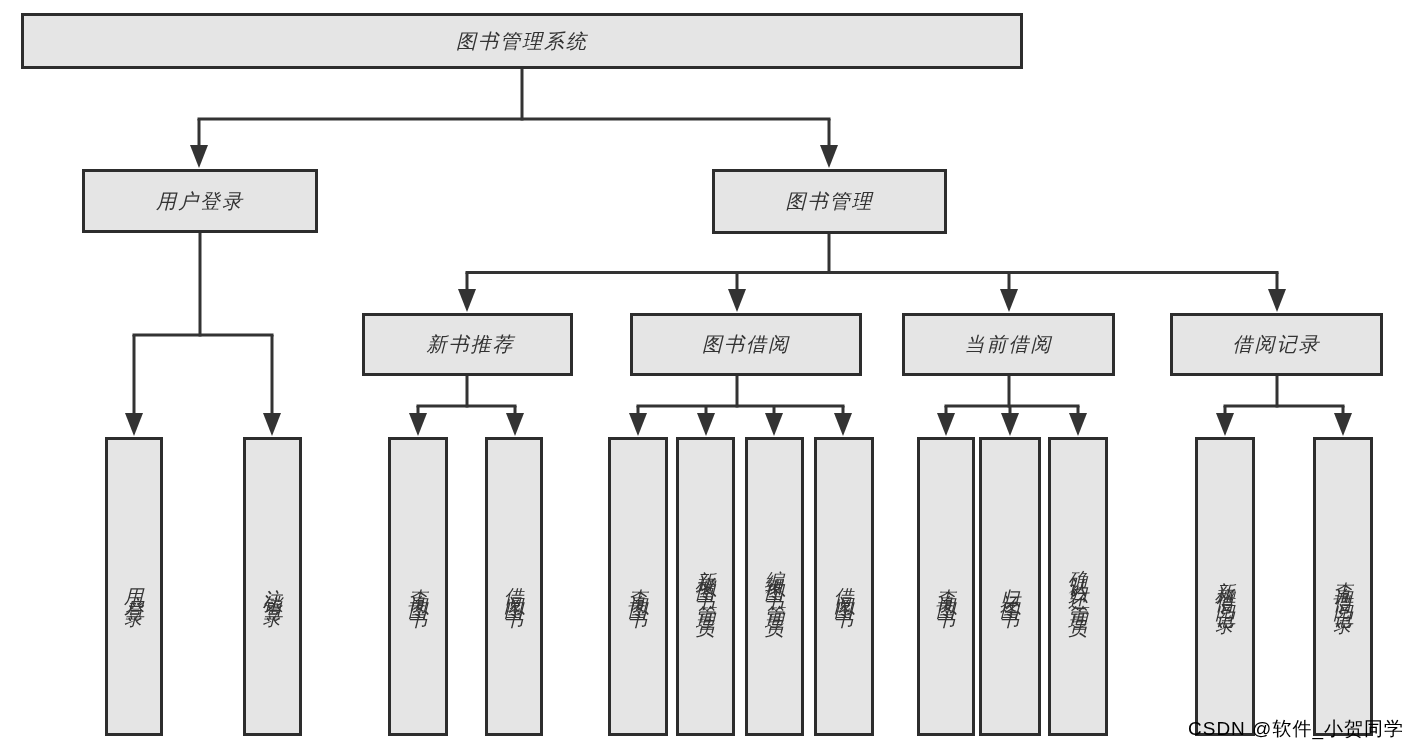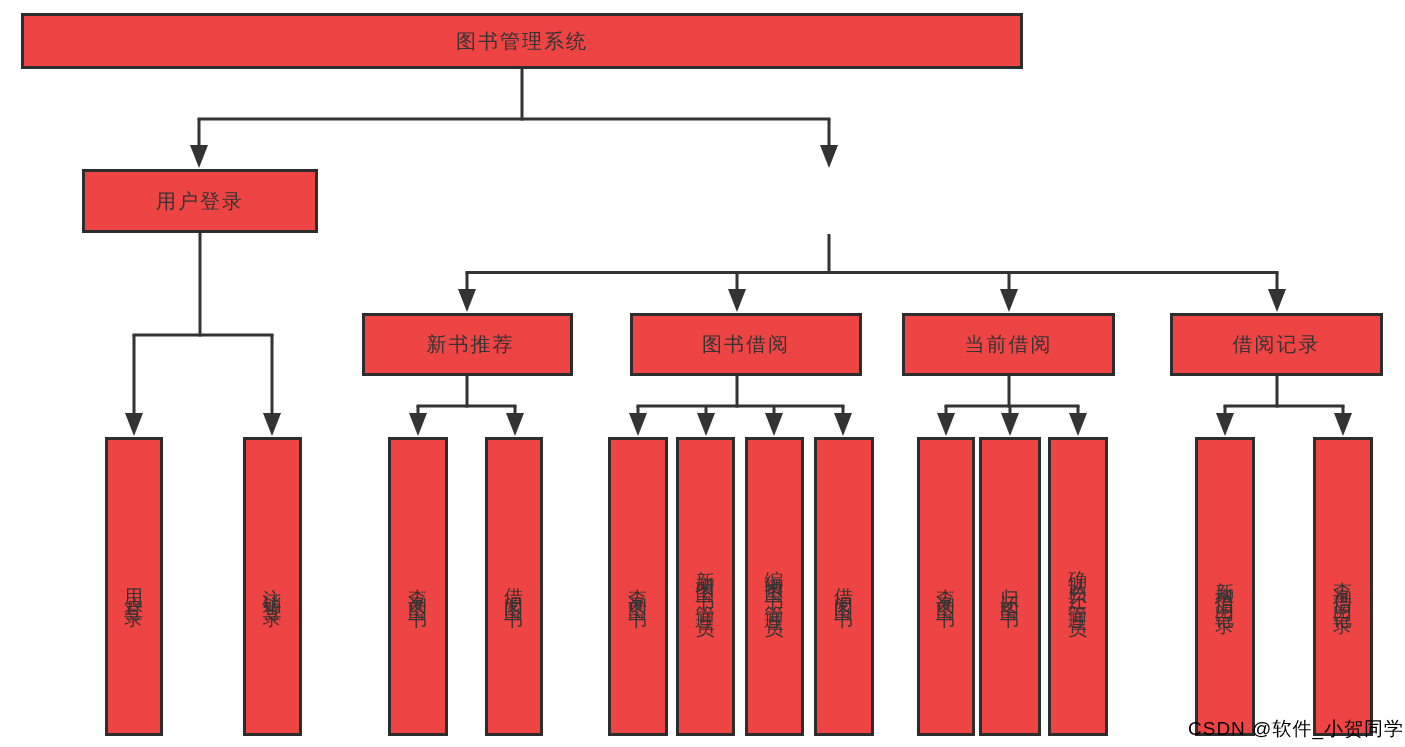--- a/index.html
+++ b/index.html
@@ -23,26 +23,27 @@
     fill: none;
   }
   .connectors polygon {
     fill: #333333;
     stroke: none;
   }
   .box {
     position: absolute;
     box-sizing: border-box;
     border: 3px solid #2d2d2d;
-    background: #ef4444;
+    background: #e5e5e5;
     display: flex;
     align-items: center;
     justify-content: center;
     color: #333333;
     text-align: center;
+    font-style: italic;
   }
   .box.h {
     font-size: 20px;
     letter-spacing: 2px;
     white-space: nowrap;
   }
   .box.v {
     writing-mode: vertical-rl;
     text-orientation: mixed;
     font-size: 19px;
@@ -122,20 +123,21 @@
     <path d="M1223.5 406 H1344.5"></path>
     <path d="M1225 406 V416"></path>
     <path d="M1343 406 V416"></path>
     <polygon points="1216,413 1234,413 1225,436"></polygon>
     <polygon points="1334,413 1352,413 1343,436"></polygon>
   </svg>
 
   <div class="box h" style="left:21px; top:13px; width:1002px; height:56px;">图书管理系统</div>
 
   <div class="box h" style="left:82px; top:169px; width:236px; height:64px;">用户登录</div>
+  <div class="box h" style="left:712px; top:169px; width:235px; height:65px;">图书管理</div>
 
   <div class="box h" style="left:362px; top:313px; width:211px; height:63px;padding-left:6px;">新书推荐</div>
   <div class="box h" style="left:630px; top:313px; width:232px; height:63px;">图书借阅</div>
   <div class="box h" style="left:902px; top:313px; width:213px; height:63px;">当前借阅</div>
   <div class="box h" style="left:1170px; top:313px; width:213px; height:63px;">借阅记录</div>
 
   <div class="box v" style="left:105px; top:437px; width:58px; height:299px;">用户登录</div>
   <div class="box v" style="left:243px; top:437px; width:59px; height:299px;">注销登录</div>
 
   <div class="box v" style="left:388px; top:437px; width:60px; height:299px;">查询图书</div>

